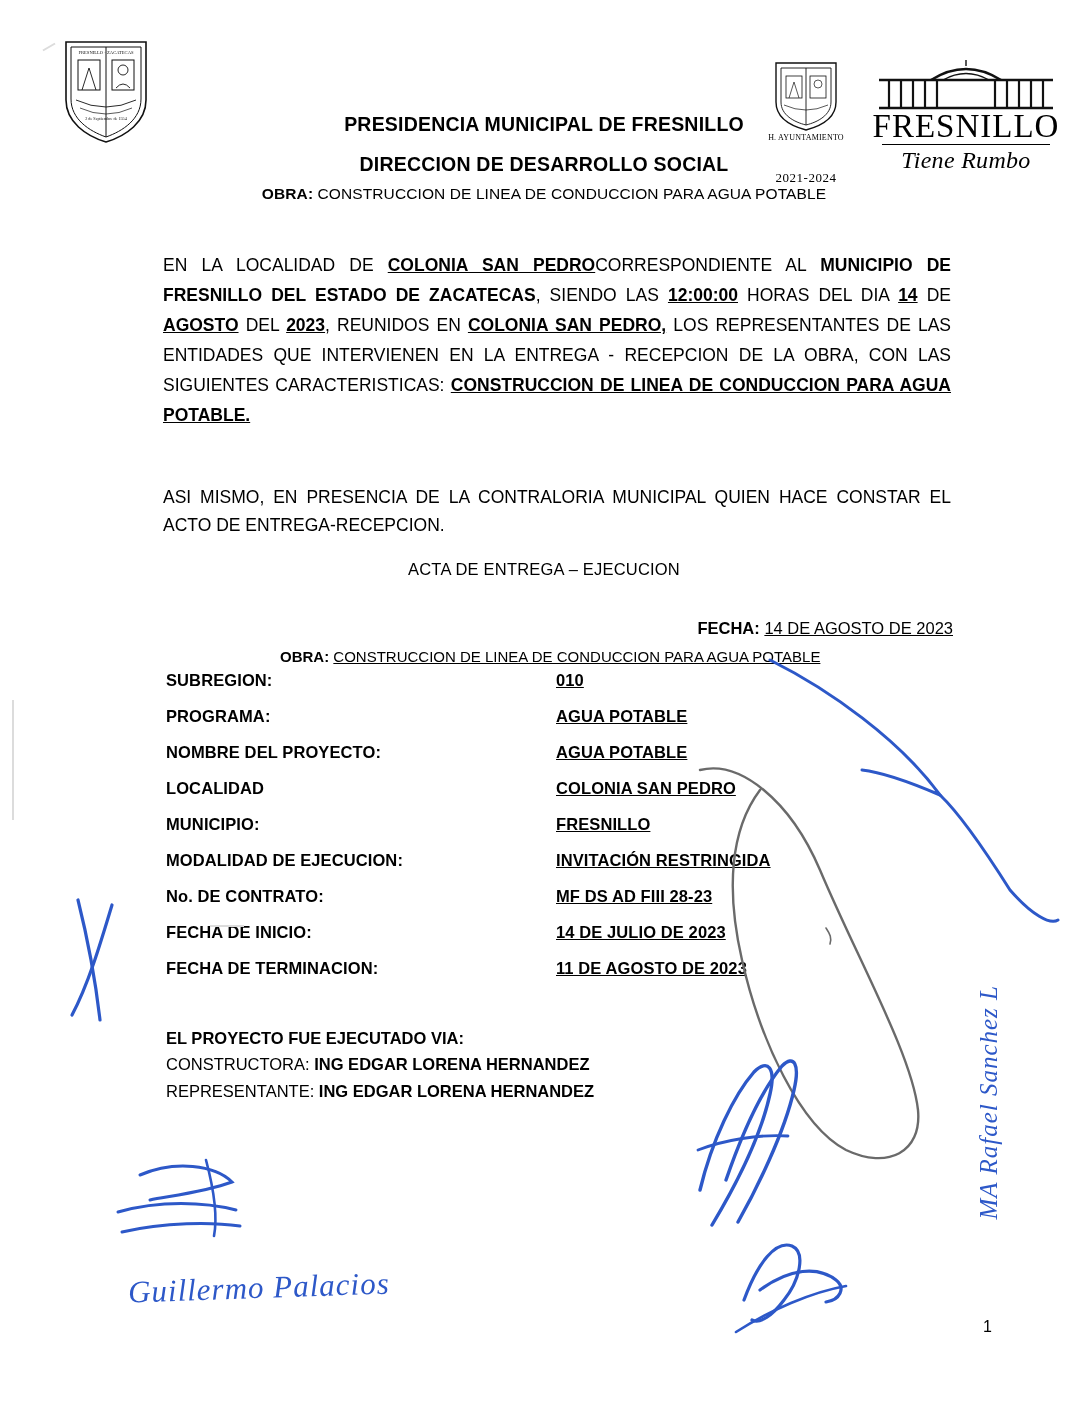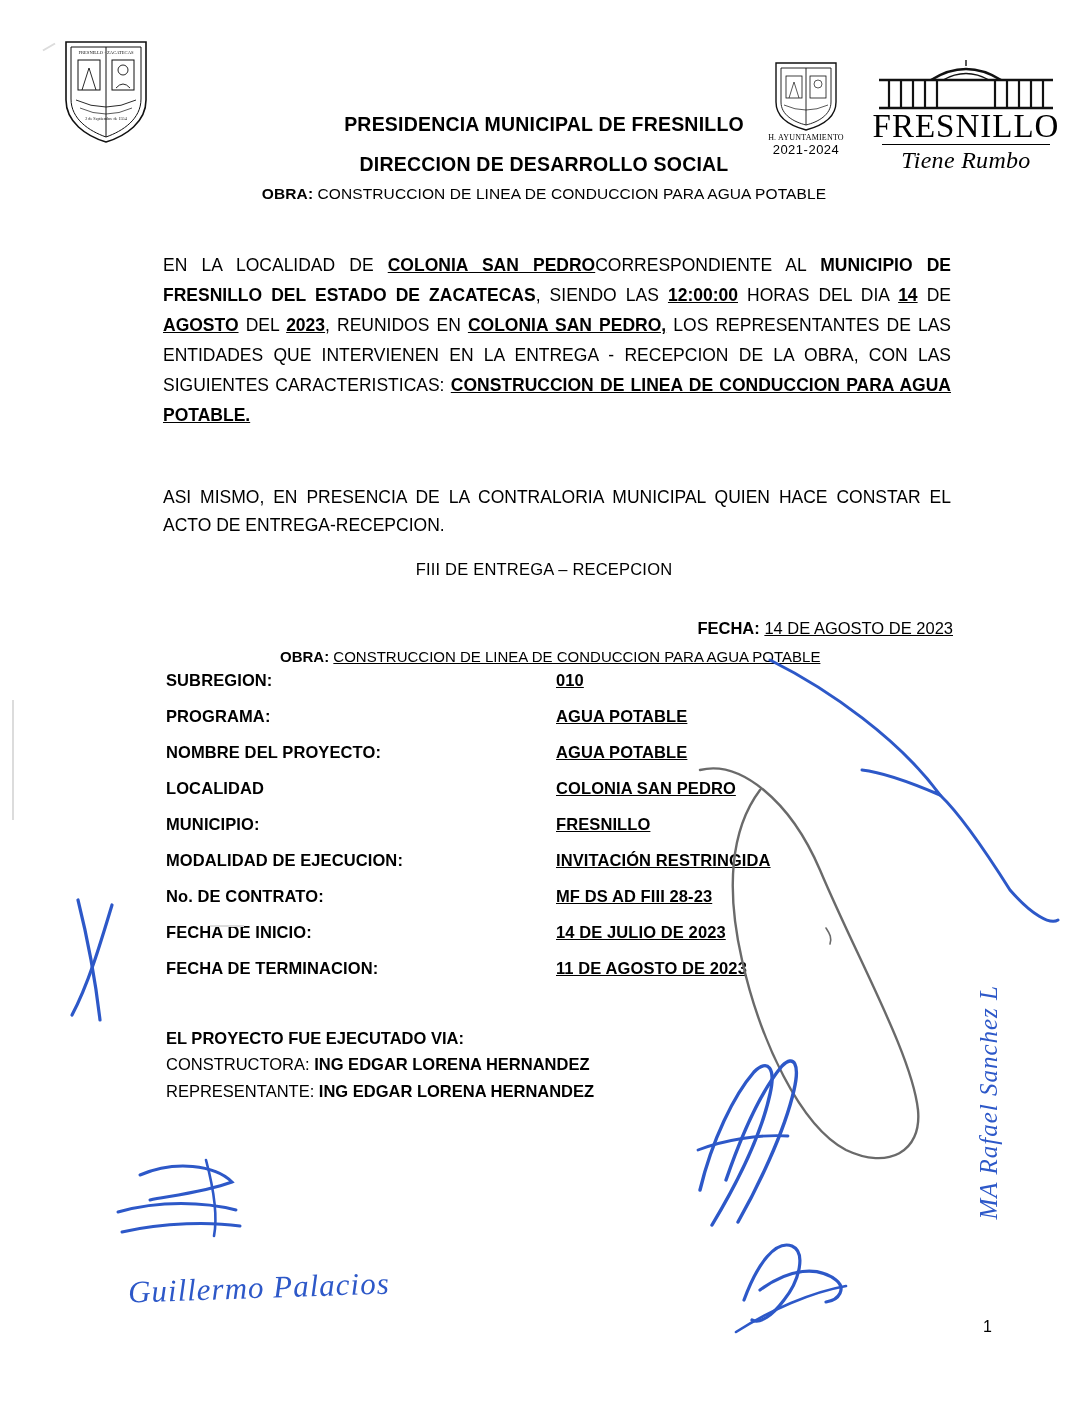--- a/index.html
+++ b/index.html
@@ -49,22 +49,23 @@
   .crest-mid .shieldwrap { width: 68px; height: 72px; margin: 0 auto; }
   .crest-mid .ayto {
     font-size: 8px;
     letter-spacing: 0.2px;
     font-family: "Liberation Serif", serif;
     margin-top: 1px;
     white-space: nowrap;
   }
   .crest-mid .years {
     font-size: 13px;
-    font-family: Liberation Sans, sans-serif;
+    font-family: Liberation Serif, serif;
     letter-spacing: 0.5px;
+    margin-top: 28px;
   }
 
   .brand {
     position: absolute;
     left: 866px;
     top: 28px;
     width: 200px;
     text-align: center;
   }
   .brand .arch { height: 52px; }
@@ -307,21 +308,21 @@
       </div>
     </div>
   </div>
 
   <div class="para">
     <span>EN LA LOCALIDAD DE </span><b class="u">COLONIA SAN PEDRO</b><span>CORRESPONDIENTE AL </span><b>MUNICIPIO DE FRESNILLO DEL ESTADO DE ZACATECAS</b><span>, SIENDO LAS </span><b class="u">12:00:00</b><span> HORAS DEL DIA </span><b class="u">14</b><span> DE </span><b class="u">AGOSTO</b><span> DEL </span><b class="u">2023</b><span>, REUNIDOS EN </span><b class="u">COLONIA SAN PEDRO,</b><span> LOS REPRESENTANTES DE LAS ENTIDADES QUE INTERVIENEN EN LA ENTREGA - RECEPCION DE LA OBRA, CON LAS SIGUIENTES CARACTERISTICAS: </span><b class="u">CONSTRUCCION DE LINEA DE CONDUCCION PARA AGUA POTABLE.</b>
   </div>
 
   <div class="para2">ASI MISMO, EN PRESENCIA DE LA CONTRALORIA MUNICIPAL QUIEN HACE CONSTAR EL ACTO DE ENTREGA-RECEPCION.</div>
 
-  <div class="acta-title">FIII DE ENTREGA – RECEPCION</div>
+  <div class="acta-title">ACTA DE ENTREGA – EJECUCION</div>
 
   <div class="fecha-line">
     <span class="lbl">FECHA:</span>
     <span class="u">14 DE AGOSTO DE 2023</span>
   </div>
 
   <div class="obra-line2">
     <span class="lbl">OBRA:</span>
     <span class="u">CONSTRUCCION DE LINEA DE CONDUCCION PARA AGUA POTABLE</span>
   </div>

